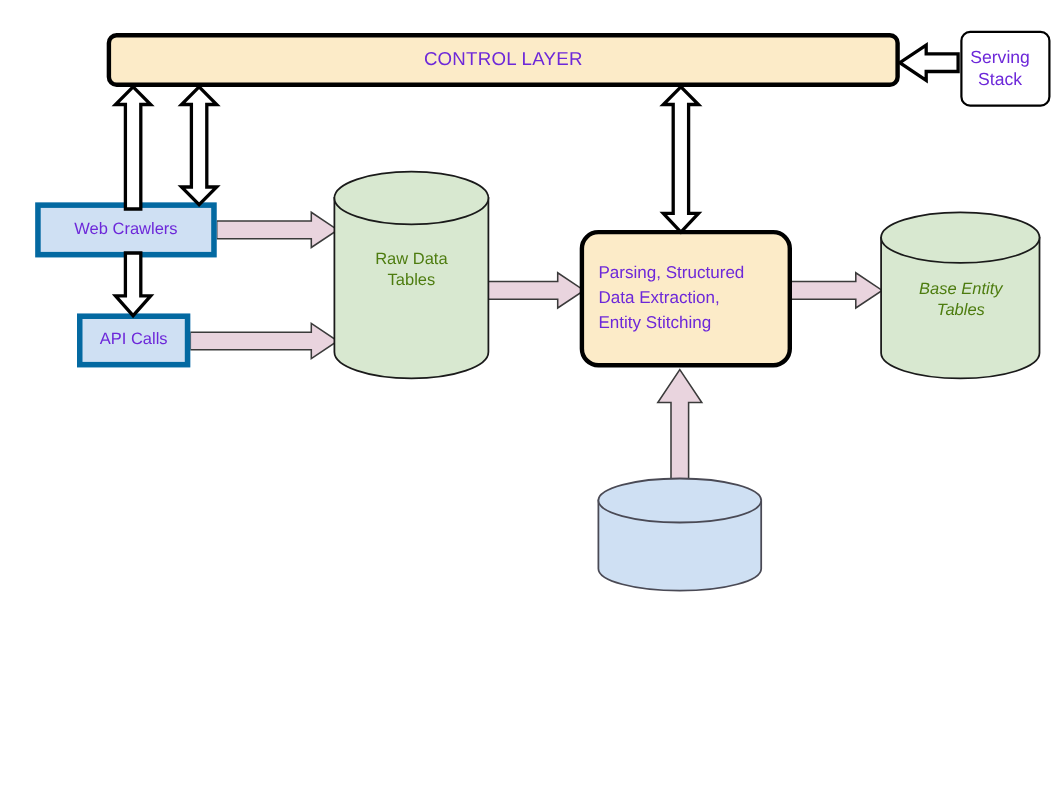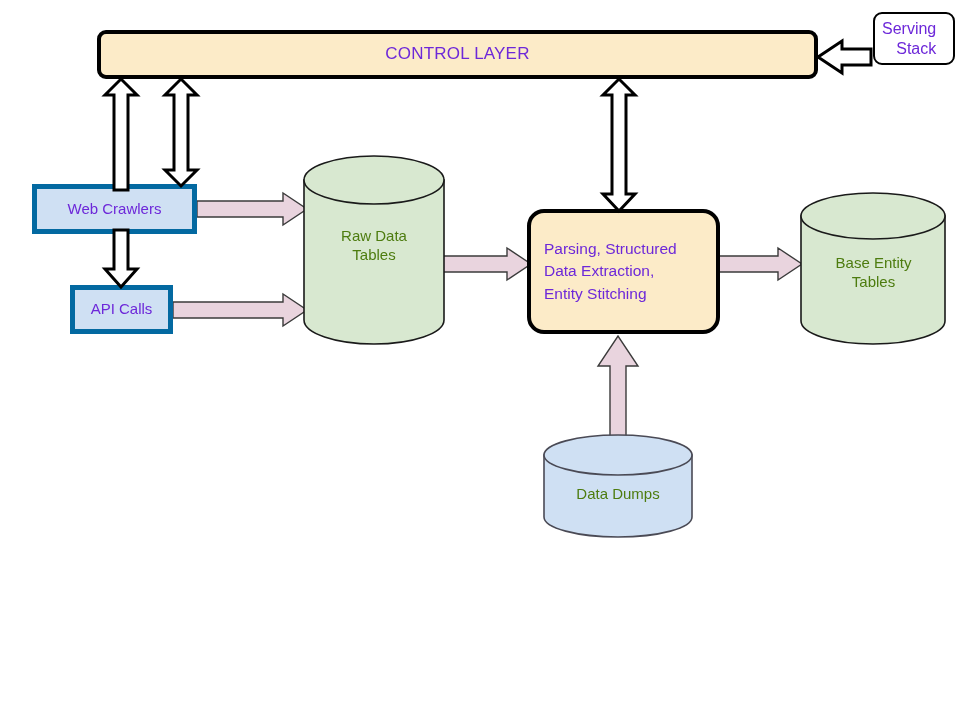--- a/index.html
+++ b/index.html
@@ -38,29 +38,29 @@
     background: #fcebc8;
     border: 4px solid #000000;
     border-radius: 9px;
     font-size: 17px;
     letter-spacing: 0.2px;
   }
 
   
   .serving-stack {
     left: 873px;
-    top: 12px;
+    top: 28px;
     width: 82px;
-    height: 53px;
+    height: 69px;
     background: #ffffff;
     border: 2px solid #000000;
     border-radius: 9px;
     font-size: 16px;
     justify-content: flex-start;
-    text-align: right;
+    text-align: center;
     padding-left: 7px;
   }
 
   
   .src-box {
     background: #cfe0f3;
     border: 5px solid #0369a1;
     font-size: 15px;
   }
   .web-crawlers {
@@ -110,21 +110,21 @@
     font-size: 15px;
     color: #4d7c0f;
     line-height: 1.25;
     white-space: pre-line;
   }
   .raw-data   { left: 303px; top: 155px; width: 142px; height: 190px; }
   .base-entity{ left: 800px; top: 192px; width: 147px; height: 153px; }
   .data-dumps { left: 543px; top: 435px; width: 150px; height: 103px; }
 
   .raw-data   .cyl-label { top: 72px;  }
-  .base-entity .cyl-label { top: 62px; }
+  .base-entity .cyl-label { top: 62px; font-style: italic; }
   .data-dumps .cyl-label { top: 50px; }
 
   
   #arrows, #arrows-top {
     position: absolute;
     left: 0;
     top: 0;
     width: 960px;
     height: 720px;
     overflow: visible;
@@ -191,21 +191,20 @@
     </svg>
     <div class="cyl-label">Base Entity
 Tables</div>
   </div>
 
   <div class="cyl data-dumps">
     <svg width="150" height="103" viewBox="0 0 150 103">
       <path d="M1,20 L1,82 A74,20 0 0 0 149,82 L149,20 Z" fill="#cfe0f3" stroke="#4a4a55" stroke-width="1.6"></path>
       <ellipse cx="75" cy="20" rx="74" ry="20" fill="#cfe0f3" stroke="#4a4a55" stroke-width="1.6"></ellipse>
     </svg>
-    <div class="cyl-label">Data Dumps</div>
   </div>
 
   <svg id="arrows-top" viewBox="0 0 960 720">
 
     <g>
       <path d="M871,49 L842,49 L842,41 L818,57 L842,73 L842,65 L871,65 Z" fill="#ffffff" stroke="#000000" stroke-width="3"></path>
     </g>
 
     <g>
       <path d="M114,190 L114,95 L105,95 L121,79 L137,95 L128,95 L128,190 Z" fill="#ffffff" stroke="#000000" stroke-width="3"></path>

